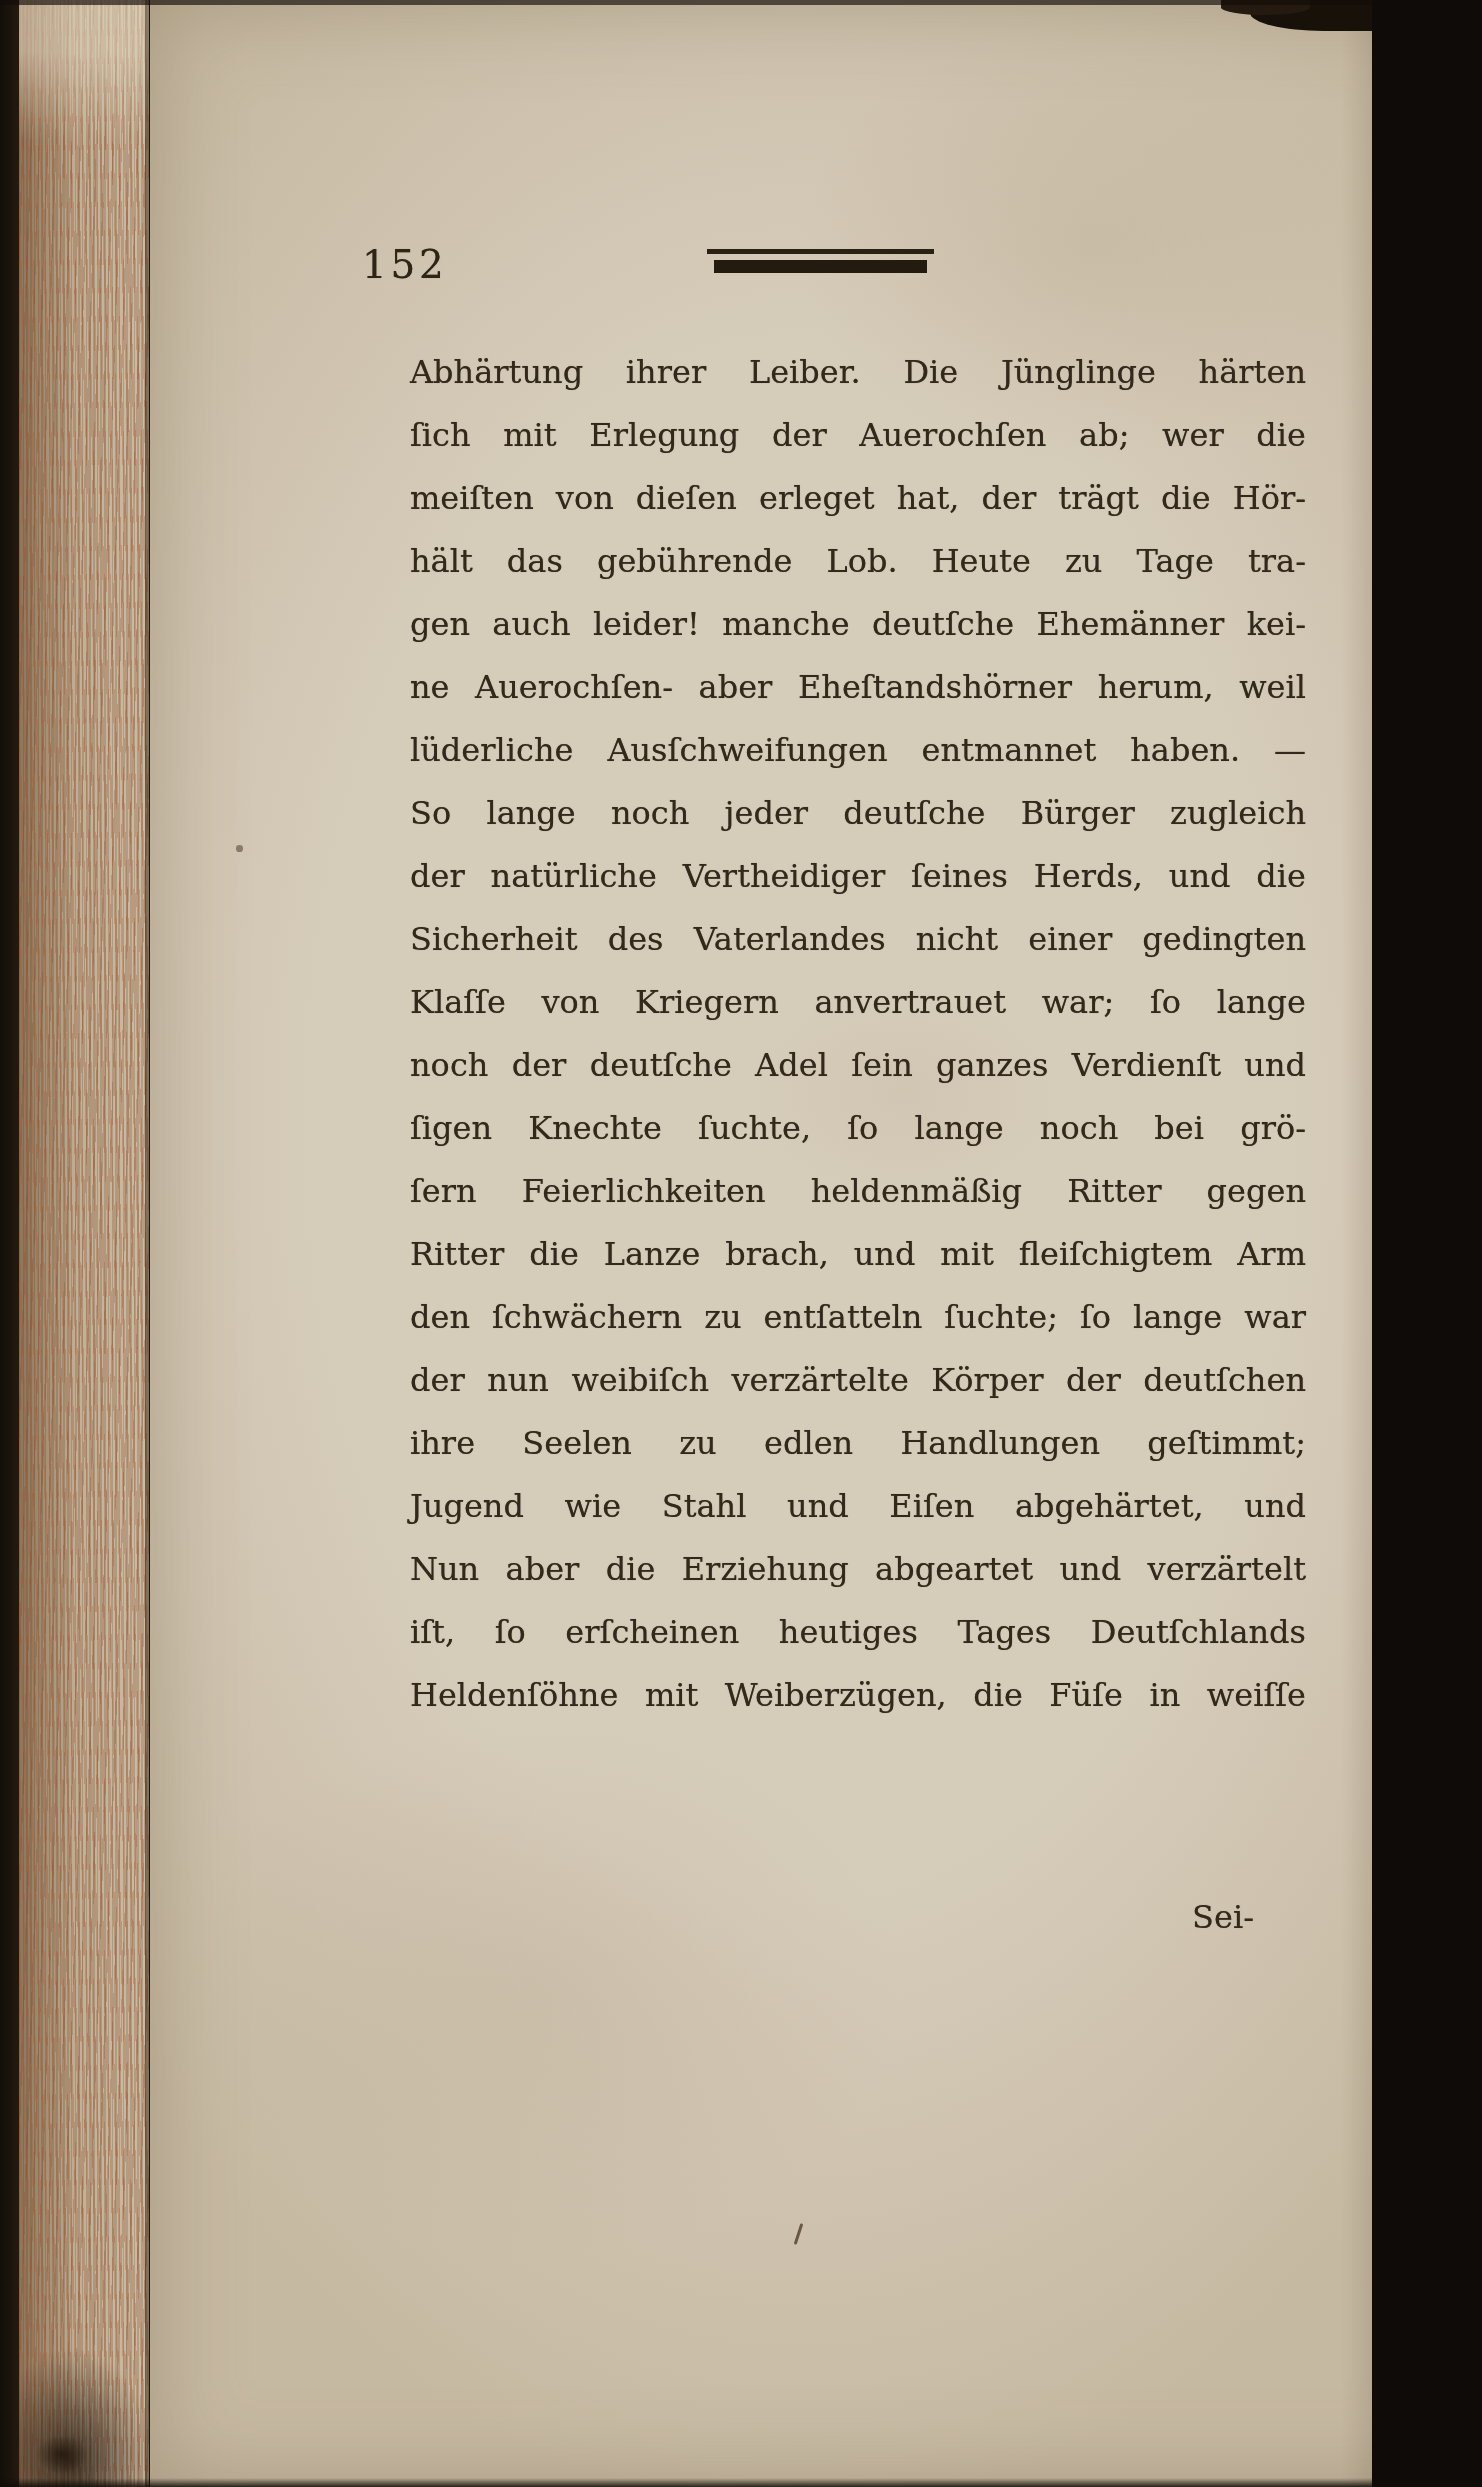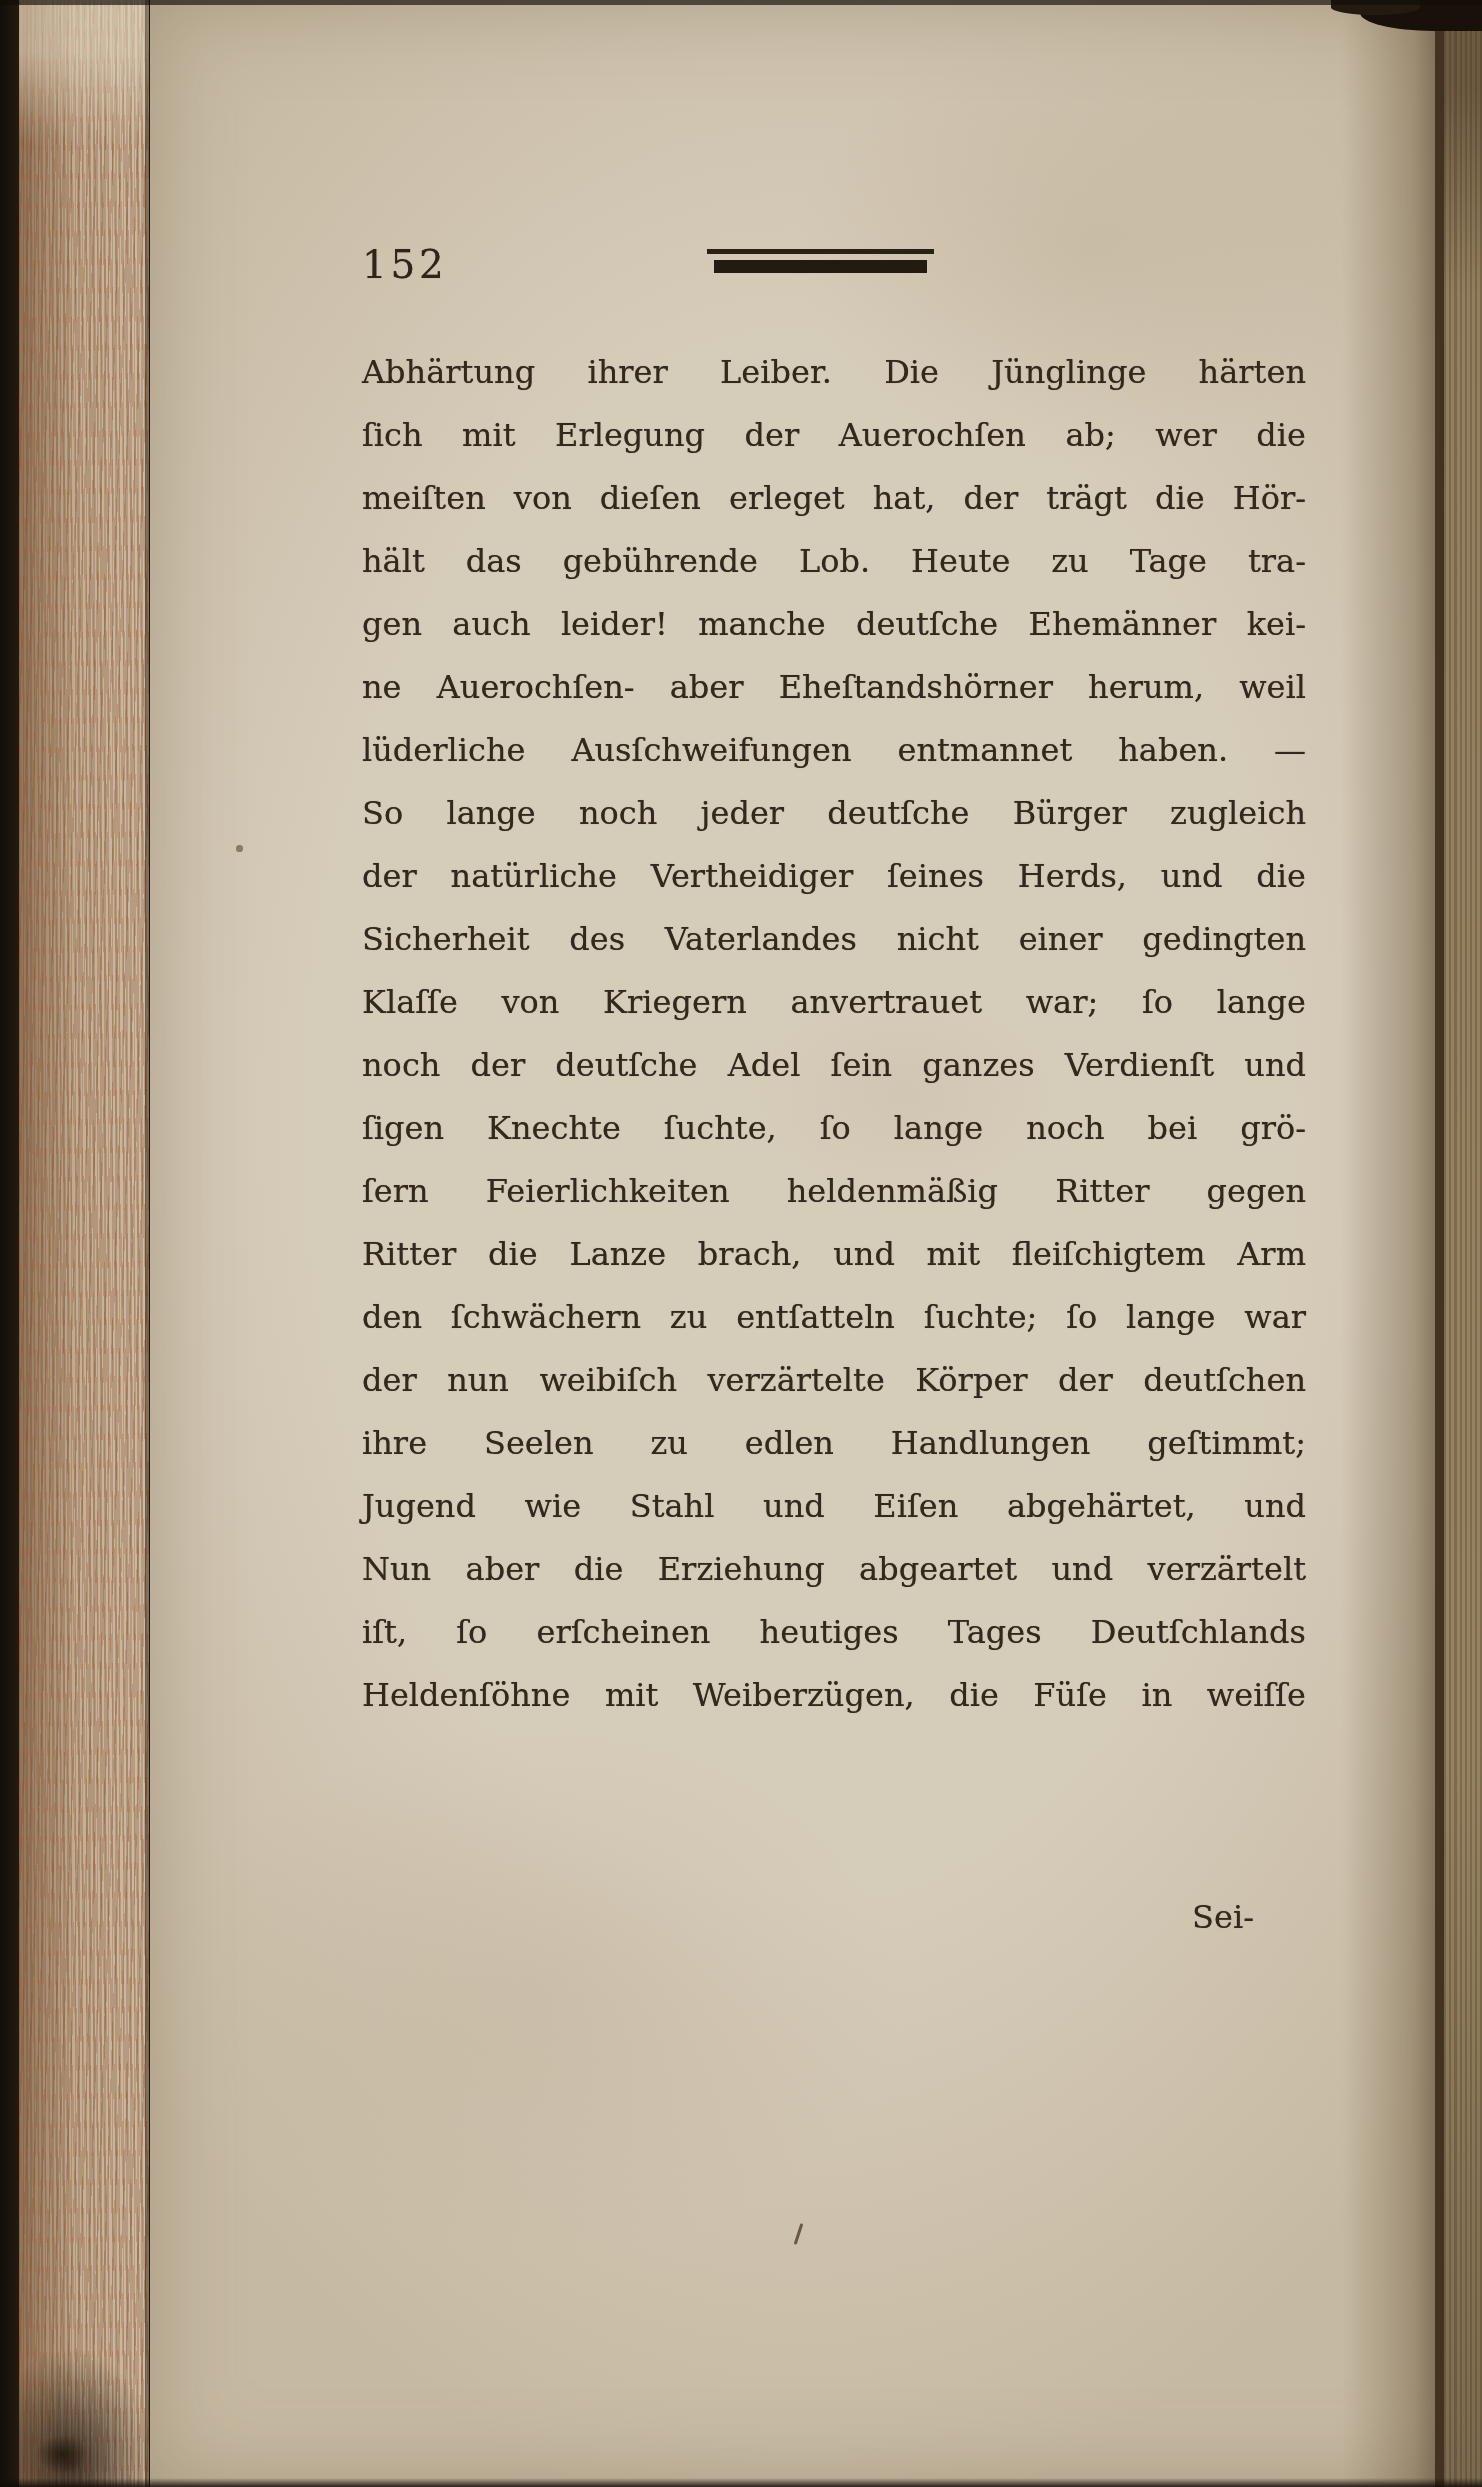--- a/index.html
+++ b/index.html
@@ -1,18 +1,18 @@
 <!DOCTYPE html>
 <html style="font-size:12px"><head>
 <meta charset="utf-8">
 <style>
   html,body{margin:0;padding:0;background:#0e0b08;}
   .scan{
     position:relative;
-    width:1482px;height:2487px;
+    width:1372px;height:2487px;
     overflow:hidden;
     background:#0e0b08;
     font-family:"DejaVu Serif", serif;
   }
   
   .edge-black{
     position:absolute;left:0;top:0;width:19px;height:100%;
     background:linear-gradient(90deg,#120e08,#241a10);
   }
   .page-stack{
@@ -90,21 +90,21 @@
   .ornament .rule-thin{height:4.4px;background:#2a2115;margin:0 0 6.7px 0;width:100%;}
   .ornament .rule-thick{height:12.6px;background:#231b10;width:213px;margin:0 auto;}
   .bodytext{
     position:absolute;left:362px;top:341px;width:944px;
     font-size:32px;line-height:63px;color:#32281b;
     text-shadow:0 0 0.7px rgba(46,36,24,.55);
   }
   .bodytext .line{
     text-align:justify;
     text-align-last:justify;
-    height:63px;overflow:visible;
+    height:63px;overflow:visible;margin-left:48px;
   }
   .catchword{
     position:absolute;left:362px;top:1886px;width:944px;
     font-size:32px;line-height:63px;color:#32281b;text-align:right;
     text-shadow:0 0 0.7px rgba(46,36,24,.55);
     padding-right:52px;box-sizing:border-box;
   }
 </style>
 </head>
 <body>

